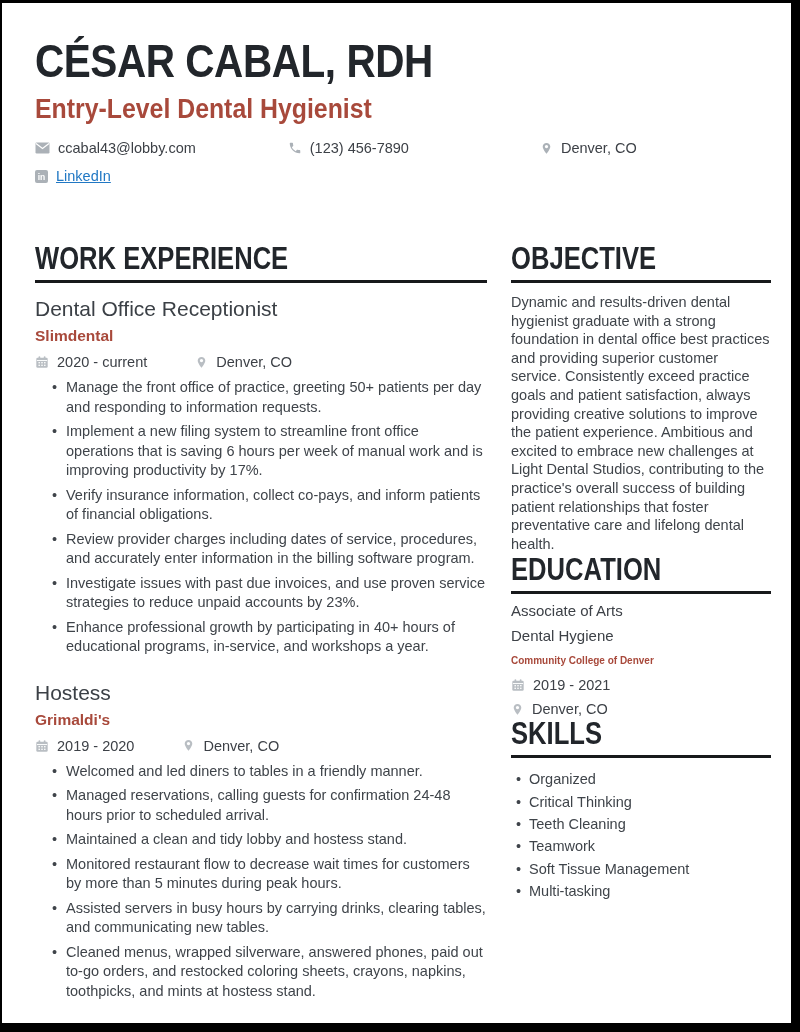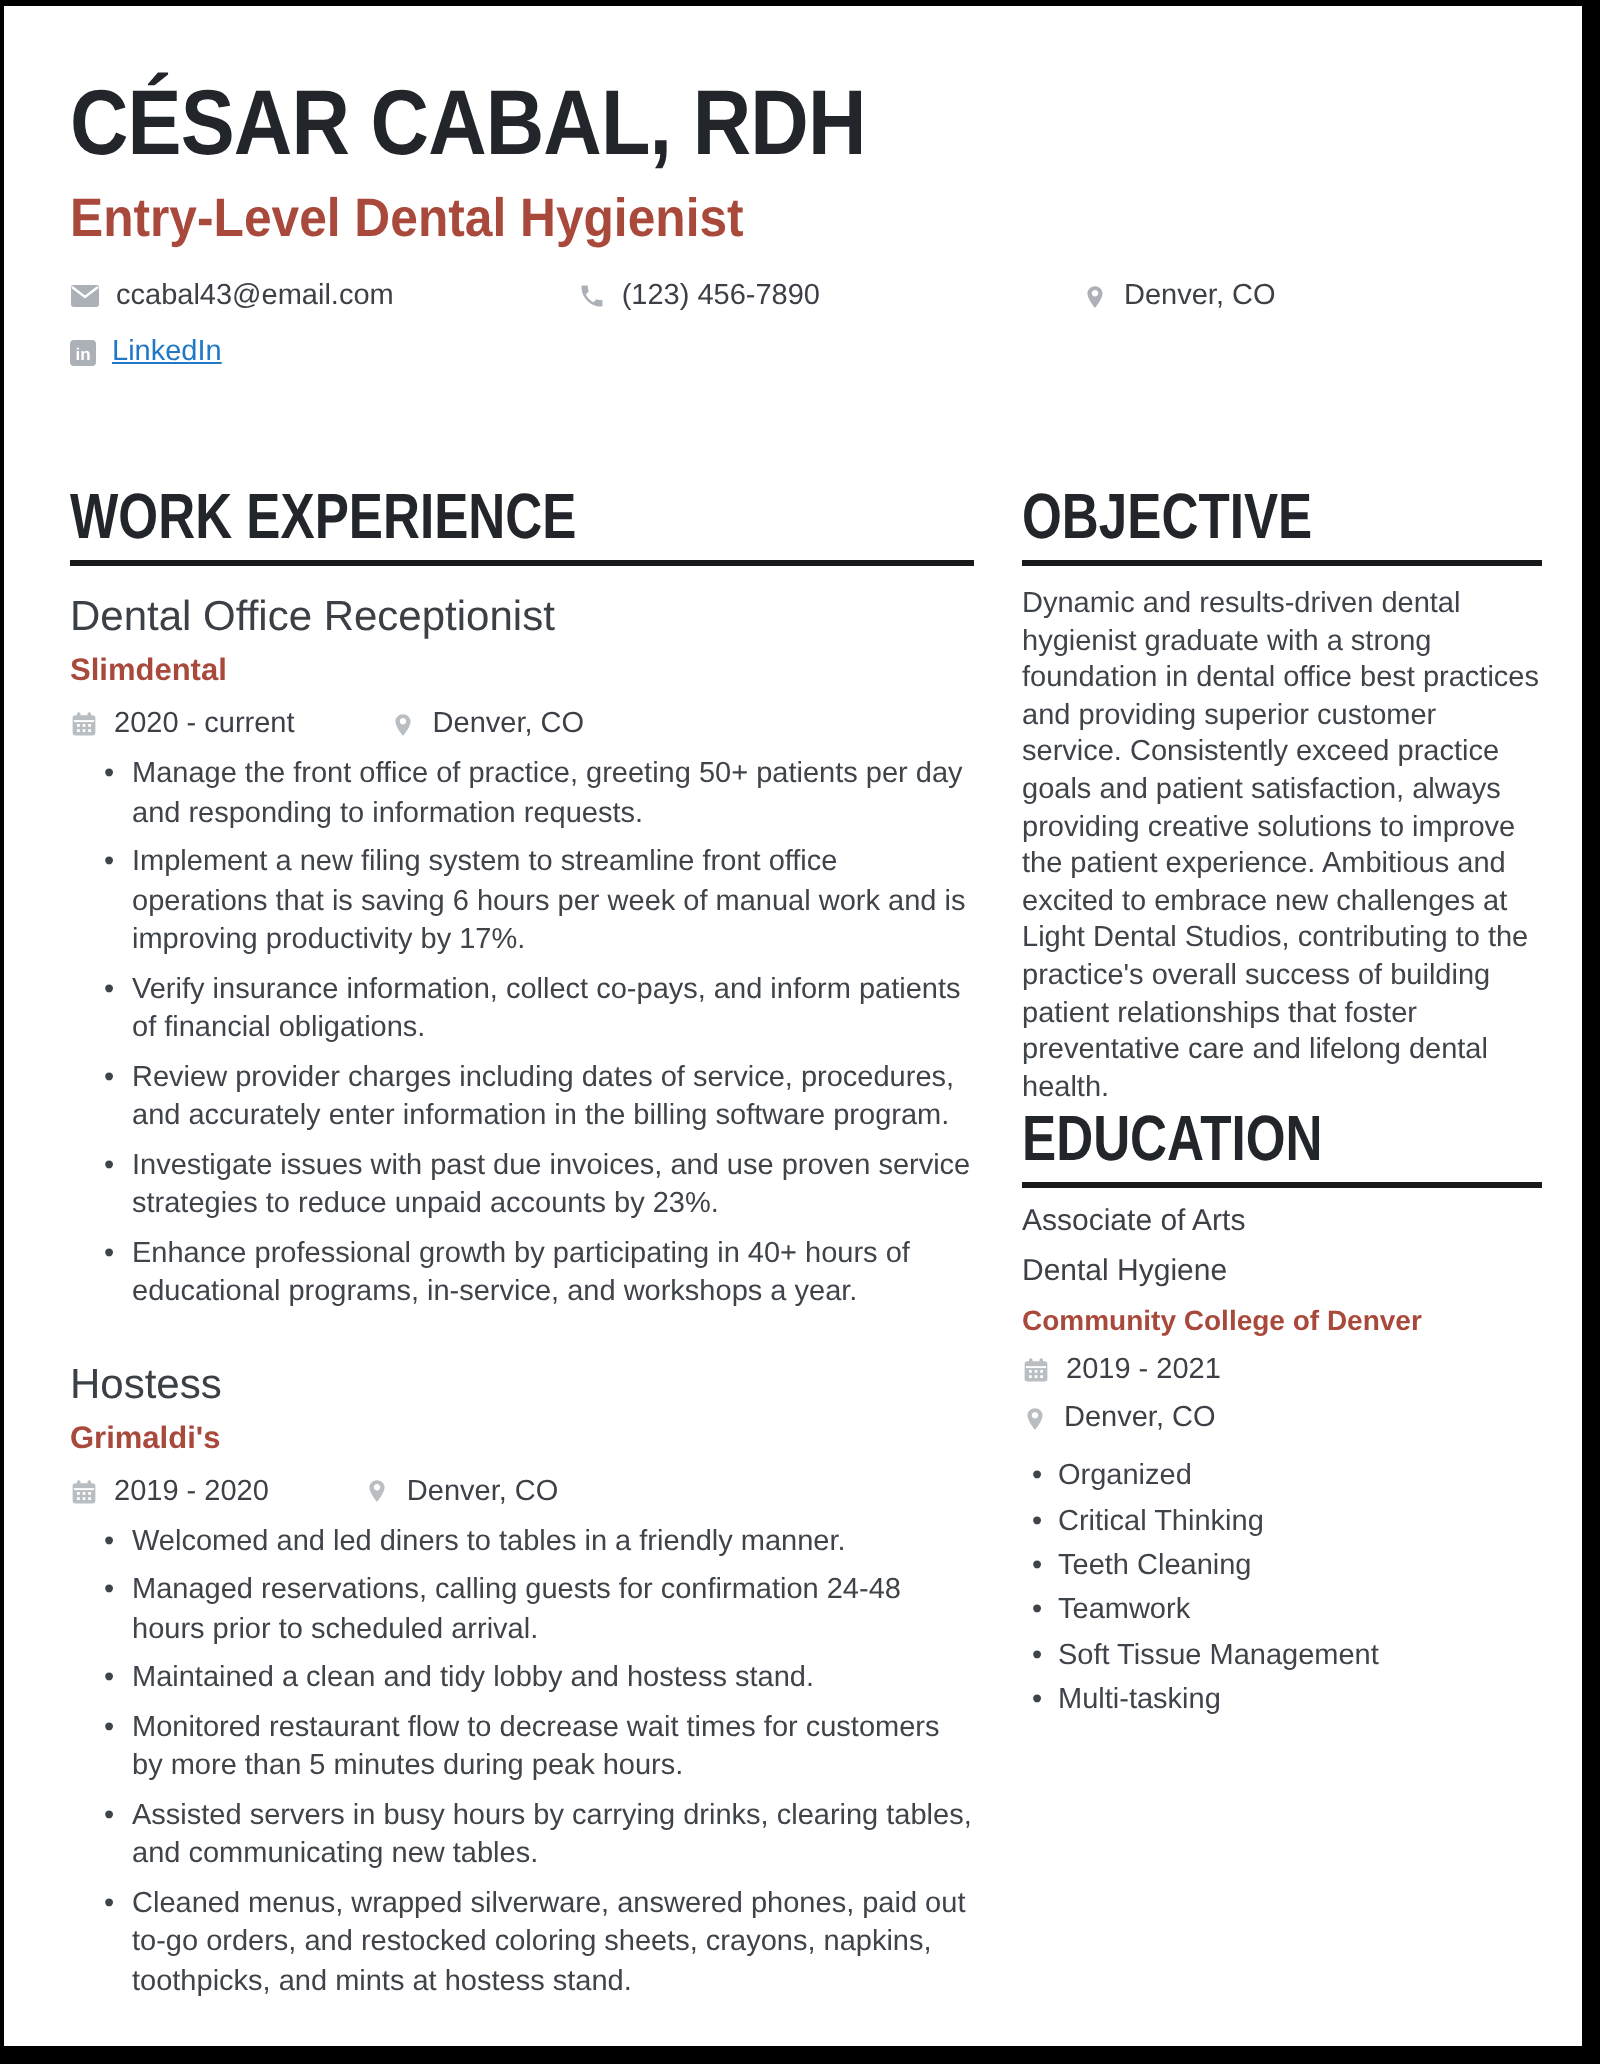--- a/index.html
+++ b/index.html
@@ -55,21 +55,21 @@
     position: relative; margin-bottom: 5px;
     font-size: 14.5px; line-height: 19.5px; color: #3f444a;
   }
   ul.bullets li::before { content: "\2022"; position: absolute; left: -14px; }
 
   .objective-text { margin-top: 10px; font-size: 14.5px; line-height: 18.6px; color: #3f444a; }
   .sec-gap-edu { margin-top: 29px; }
   .sec-gap-skills { margin-top: 30px; }
   .edu-line { margin-top: 8px; font-size: 15px; line-height: 17px; color: #3d4147; }
   .edu-line + .edu-line { margin-top: 8px; }
-  .edu-school { margin-top: 8px; font-size: 14px; line-height: 17px; font-weight: bold; color: #a8493b; }
+  .edu-school { margin-top: 8px; font-size: 10px; line-height: 17px; font-weight: bold; color: #a8493b; }
   .edu-meta { display: flex; align-items: center; gap: 8px; margin-top: 8px; font-size: 14.5px; color: #3d4147; }
 
   ul.skills { margin: 10px 0 0; padding: 0 0 0 18px; list-style: none; }
   ul.skills li {
     position: relative; font-size: 14.5px; line-height: 22.3px; color: #3f444a;
   }
   ul.skills li::before { content: "\2022"; position: absolute; left: -13px; }
 </style>
 </head>
 <body>
@@ -79,21 +79,21 @@
   <div>
     <h1 class="name"><span class="cond">CÉSAR CABAL, RDH</span></h1>
     <h2 class="subtitle"><span class="cond">Entry-Level Dental Hygienist</span></h2>
 
     <div class="contact-row">
       <span class="c-item">
         <svg class="icon" width="15" height="12" viewBox="0 0 15 12">
           <rect x="0.5" y="0.5" width="14" height="11" rx="1.2" fill="#abb1b7"></rect>
           <path d="M1 1.5 L7.5 6.5 L14 1.5" stroke="#ffffff" stroke-width="1.2" fill="none"></path>
         </svg>
-        <span>ccabal43@email.com</span>
+        <span>ccabal43@lobby.com</span>
       </span>
       <span class="c-item phone">
         <svg class="icon" width="14" height="14" viewBox="0 0 24 24">
           <path fill="#abb1b7" d="M6.62 10.79c1.44 2.83 3.76 5.14 6.59 6.59l2.2-2.2c.27-.27.67-.36 1.02-.24 1.12.37 2.33.57 3.57.57.55 0 1 .45 1 1V20c0 .55-.45 1-1 1-9.39 0-17-7.61-17-17 0-.55.45-1 1-1h3.5c.55 0 1 .45 1 1 0 1.25.2 2.45.57 3.57.11.35.03.74-.25 1.02l-2.2 2.2z"></path>
         </svg>
         <span>(123) 456-7890</span>
       </span>
       <span class="c-item loc">
         <svg class="icon" width="13" height="15" viewBox="0 0 24 24">
           <path fill="#abb1b7" d="M12 2C8.13 2 5 5.13 5 8.5c0 5.25 7 13.5 7 13.5s7-8.25 7-13.5C19 5.13 15.87 2 12 2zm0 9.5c-1.66 0-3-1.34-3-3s1.34-3 3-3 3 1.34 3 3-1.34 3-3 3z"></path>
@@ -214,20 +214,21 @@
           <span>2019 - 2021</span>
         </div>
         <div class="edu-meta">
           <svg class="icon" width="13" height="15" viewBox="0 0 24 24">
             <path fill="#b9bec3" d="M12 2C8.13 2 5 5.13 5 8.5c0 5.25 7 13.5 7 13.5s7-8.25 7-13.5C19 5.13 15.87 2 12 2zm0 9.5c-1.66 0-3-1.34-3-3s1.34-3 3-3 3 1.34 3 3-1.34 3-3 3z"></path>
           </svg>
           <span>Denver, CO</span>
         </div>
       </div>
 
+      <h3 class="sec sec-gap-skills"><span class="cond">SKILLS</span></h3>
       <ul class="skills">
           <li>Organized</li>
           <li>Critical Thinking</li>
           <li>Teeth Cleaning</li>
           <li>Teamwork</li>
           <li>Soft Tissue Management</li>
           <li>Multi-tasking</li>
         </ul>
     </div>
 

